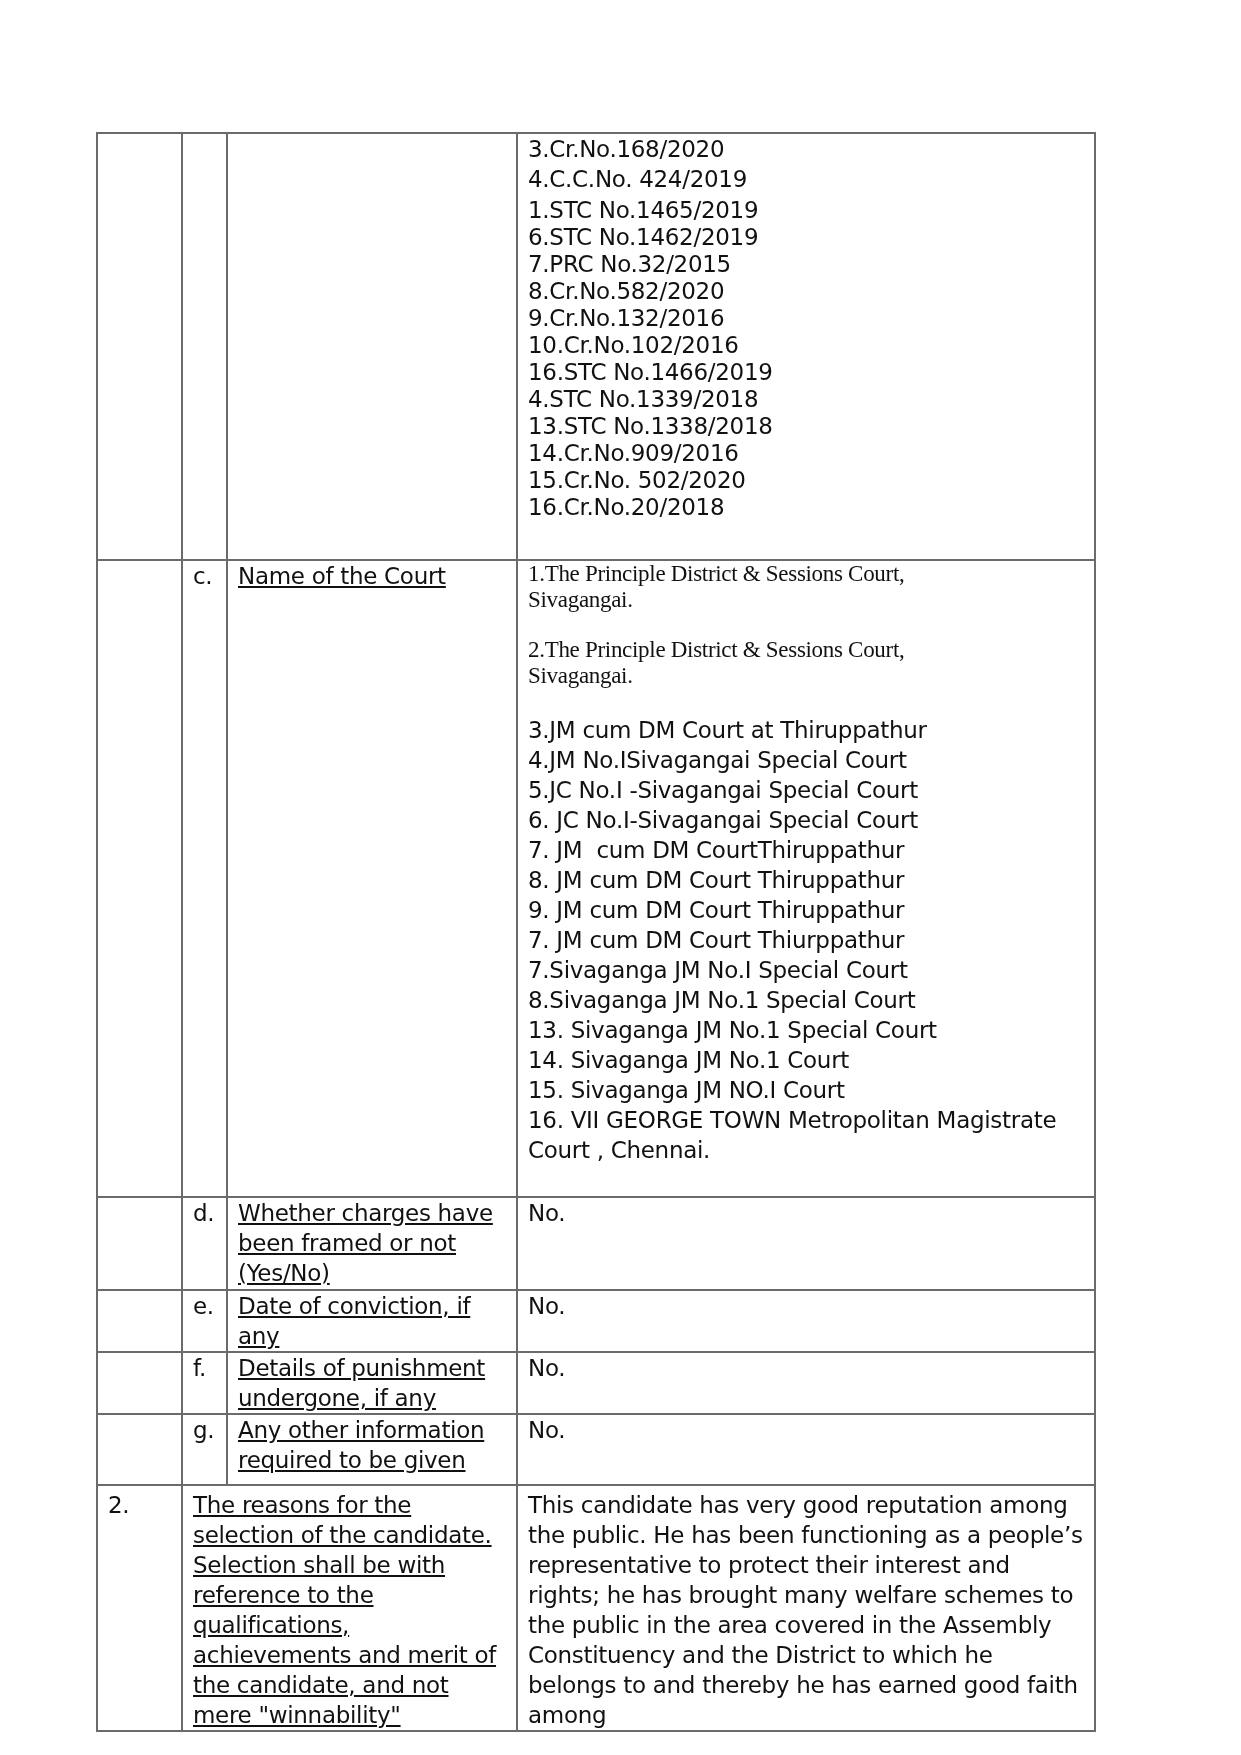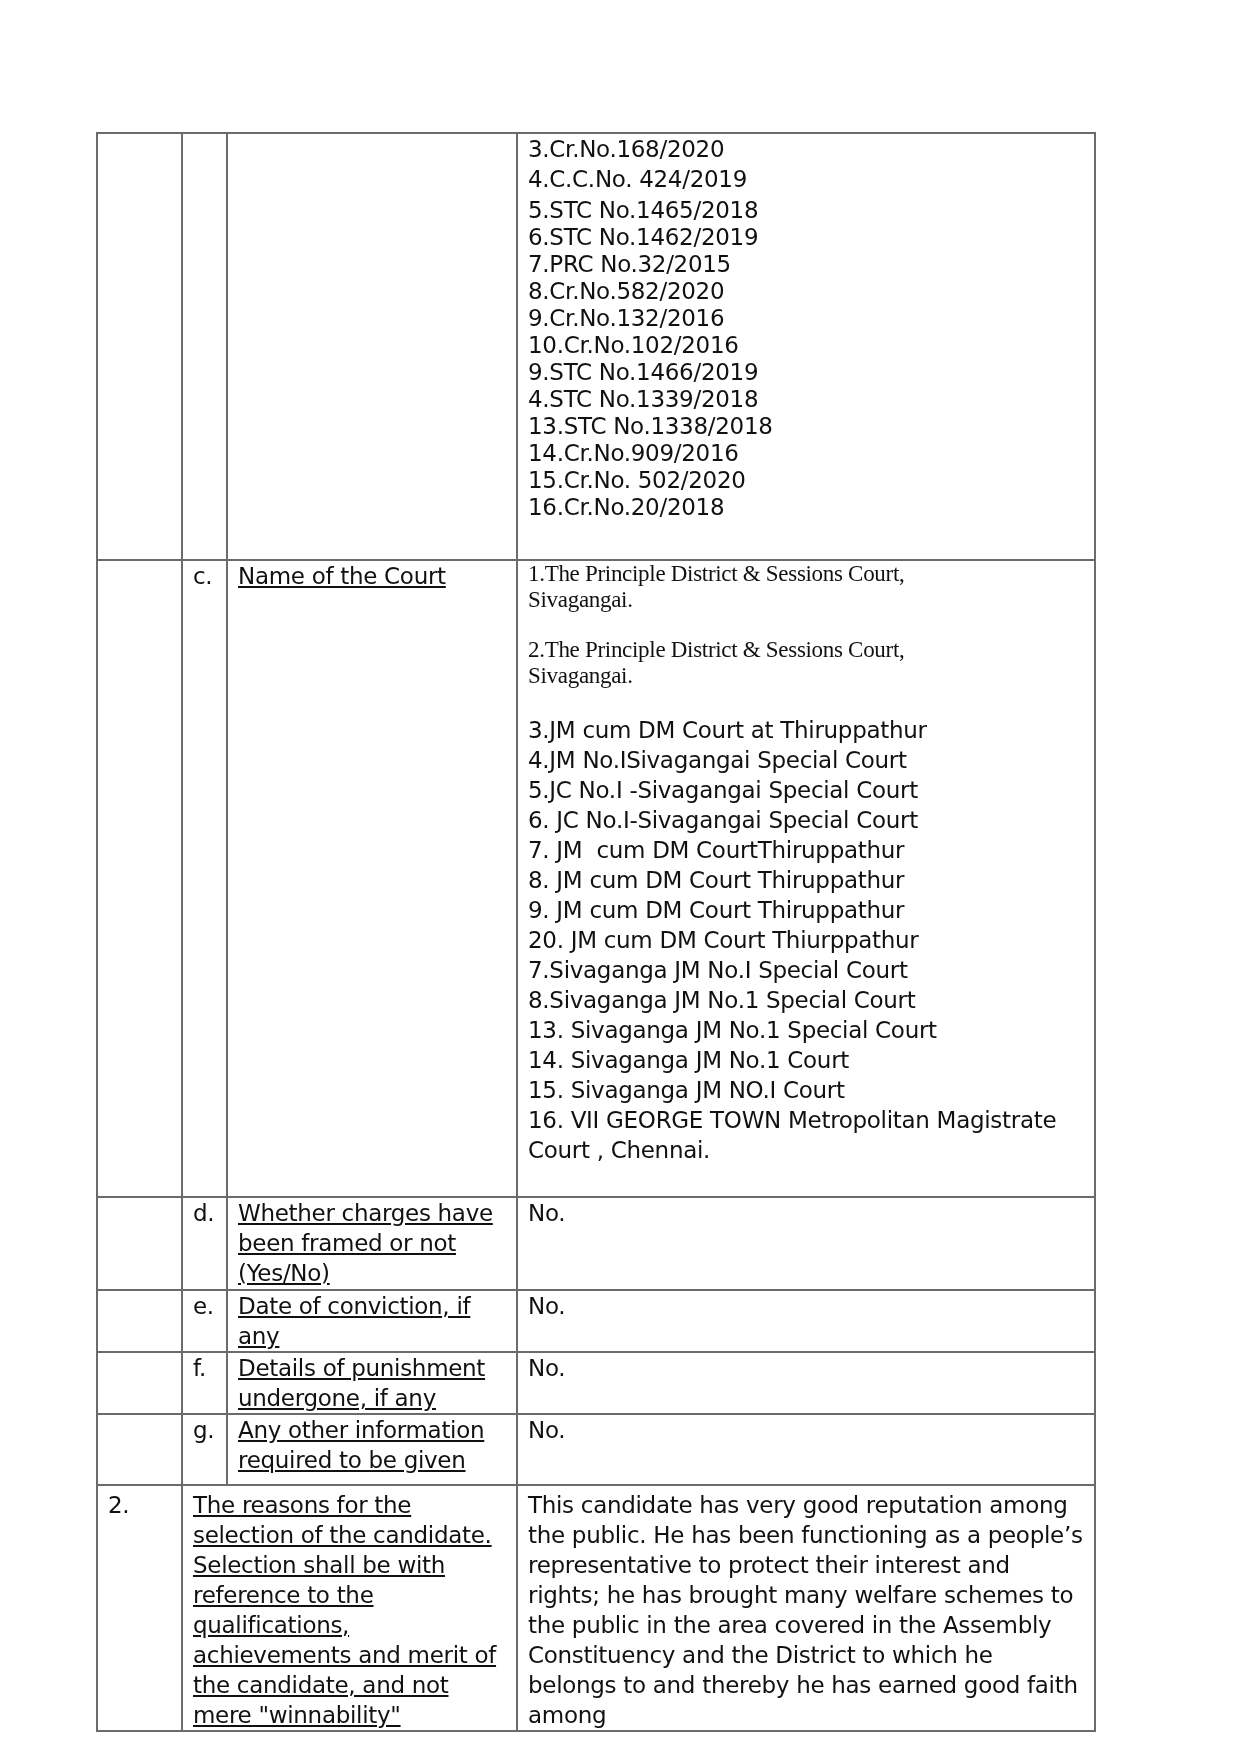--- a/index.html
+++ b/index.html
@@ -82,27 +82,27 @@
 
     <tbody>
         <tr class="r-cases">
       <td class="idx"></td>
       <td class="sub"></td>
       <td class="lbl"></td>
       <td class="val case-list">
         <span class="line">3.Cr.No.168/2020</span>
         <span class="line">4.C.C.No. 424/2019</span>
         <span class="gap-small" style="display:block"></span>
-        <span class="line" style="margin-top:-3px">5.STC No.1465/2018</span>
+        <span class="line" style="margin-top:-3px">1.STC No.1465/2019</span>
         <span class="line" style="margin-top:-3px">6.STC No.1462/2019</span>
         <span class="line" style="margin-top:-3px">7.PRC No.32/2015</span>
         <span class="line" style="margin-top:-3px">8.Cr.No.582/2020</span>
         <span class="line" style="margin-top:-3px">9.Cr.No.132/2016</span>
         <span class="line" style="margin-top:-3px">10.Cr.No.102/2016</span>
-        <span class="line" style="margin-top:-3px">9.STC No.1466/2019</span>
+        <span class="line" style="margin-top:-3px">16.STC No.1466/2019</span>
         <span class="line" style="margin-top:-3px">4.STC No.1339/2018</span>
         <span class="line" style="margin-top:-3px">13.STC No.1338/2018</span>
         <span class="line" style="margin-top:-3px">14.Cr.No.909/2016</span>
         <span class="line" style="margin-top:-3px">15.Cr.No. 502/2020</span>
         <span class="line" style="margin-top:-3px">16.Cr.No.20/2018</span>
       </td>
     </tr>
 
     <tr class="r-court">
       <td class="idx"></td>
@@ -118,21 +118,21 @@
           <span class="line">Sivagangai.</span>
         </span>
         <span class="court-gap" style="display:block"></span>
         <span class="line">3.JM cum DM Court at Thiruppathur</span>
         <span class="line">4.JM No.ISivagangai Special Court</span>
         <span class="line">5.JC No.I -Sivagangai Special Court</span>
         <span class="line">6. JC No.I-Sivagangai Special Court</span>
         <span class="line" style="white-space:pre">7. JM  cum DM CourtThiruppathur</span>
         <span class="line">8. JM cum DM Court Thiruppathur</span>
         <span class="line">9. JM cum DM Court Thiruppathur</span>
-        <span class="line">20. JM cum DM Court Thiurppathur</span>
+        <span class="line">7. JM cum DM Court Thiurppathur</span>
         <span class="line">7.Sivaganga JM No.I Special Court</span>
         <span class="line">8.Sivaganga JM No.1 Special Court</span>
         <span class="line">13. Sivaganga JM No.1 Special Court</span>
         <span class="line">14. Sivaganga JM No.1 Court</span>
         <span class="line">15. Sivaganga JM NO.I Court</span>
         <span class="line">16. VII GEORGE TOWN Metropolitan Magistrate</span>
         <span class="line">Court , Chennai.</span>
       </td>
     </tr>
 

